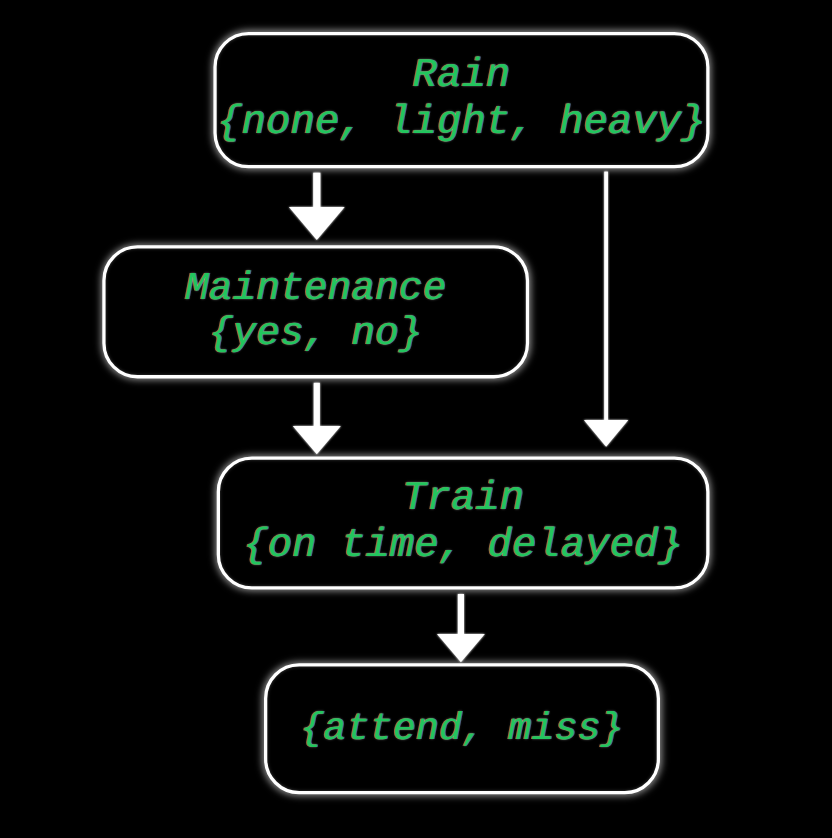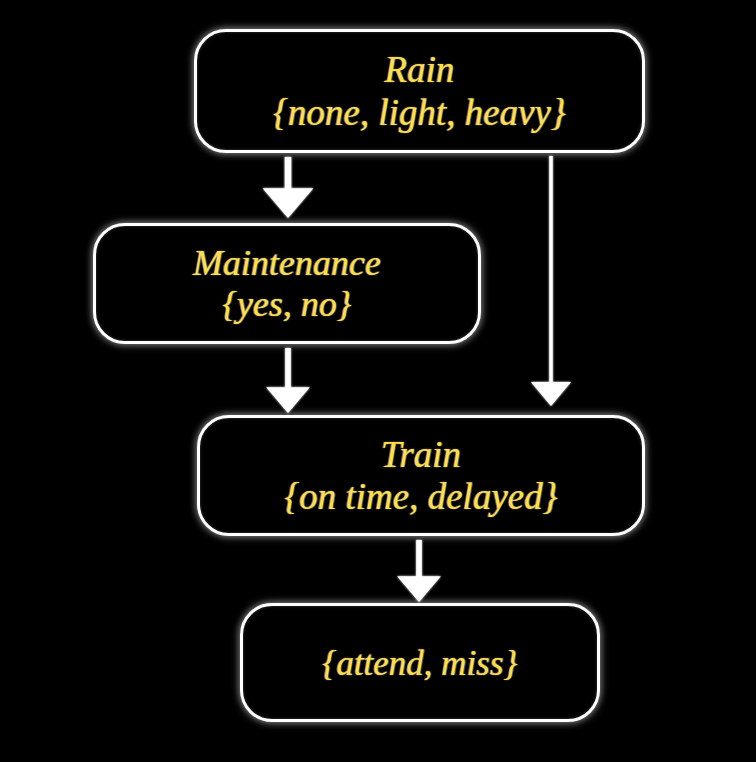--- a/index.html
+++ b/index.html
@@ -47,24 +47,25 @@
     text-align: center;
     line-height: 1.06;
     color: #ffffff;
   }
   .node .nd-name,
   .node .nd-states {
     display: block;
     font-style: italic;
     font-weight: normal;
     white-space: nowrap;
-    color: #fde047;
+    color: #22c55e;
     text-shadow: -0.9px 0 0 rgba(255,170,90,0.55),
                   0.9px 0 0 rgba(140,185,255,0.45),
                   0 0 2px rgba(255,255,255,0.45);
+    font-family: Liberation Mono, monospace;
   }
   .node .nd-name  { font-size: 37px; }
   .node .nd-states{ font-size: 37px; margin-top: 3px; }
 
   
   #node-rain        { left: 194px; top: 29px;  width: 451px; height: 124px; border-radius: 32px; }
   #node-maintenance { left: 93px;  top: 223px; width: 388px; height: 121px; border-radius: 32px; }
   #node-train       { left: 197px; top: 415px; width: 448px; height: 121px; border-radius: 32px; }
   #node-appointment { left: 240px; top: 603px; width: 360px; height: 119px; border-radius: 32px; }
 

